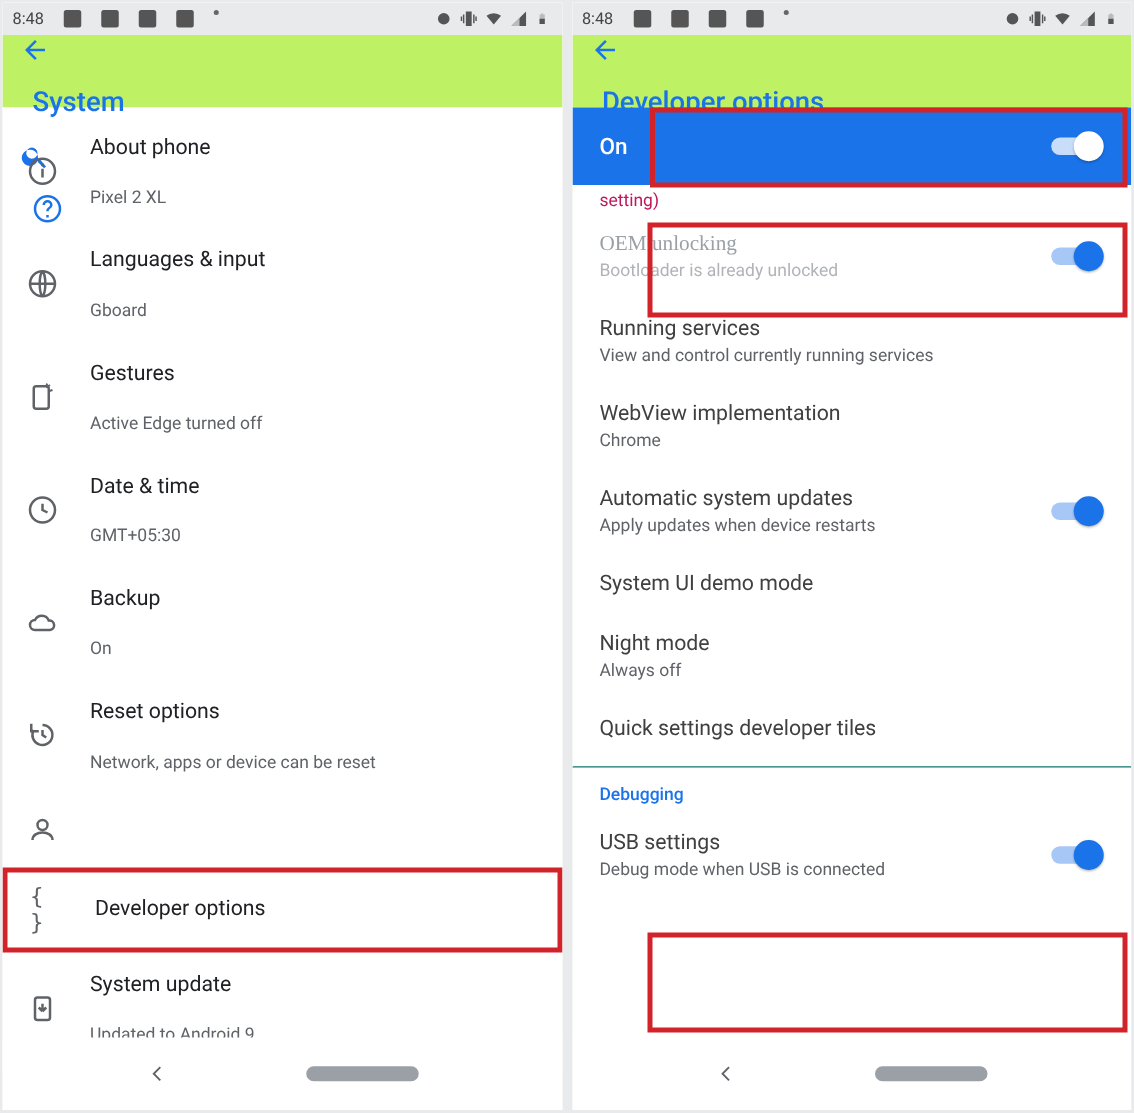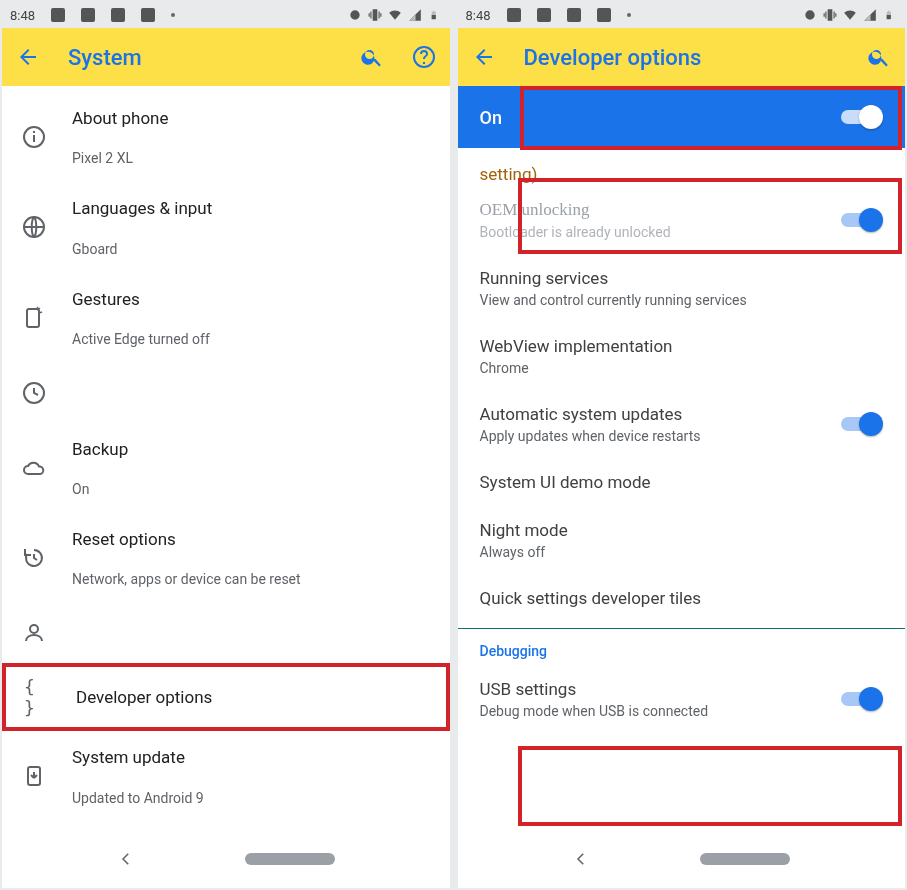--- a/index.html
+++ b/index.html
@@ -23,33 +23,33 @@
   .status-bar {
     height: 26px;
     background: #e9eaeb;
     display: flex;
     align-items: center;
     justify-content: space-between;
     padding: 0 8px;
     font-size: 13px;
     color: #444;
   }
-  .status-left { display: flex; align-items: center; gap: 16px; }
+  .status-left { display: flex; align-items: flex-start; gap: 16px; }
   .status-right { display: flex; align-items: center; gap: 6px; }
   .status-icon { width: 14px; height: 14px; display:inline-flex; align-items:center; justify-content:center; }
   .status-box { width:14px;height:14px;background:#555;border-radius:2px;display:inline-block;}
   .dot { width:4px;height:4px;background:#666;border-radius:50%; }
   
   .app-header {
     height: 58px;
-    background: #fde047;
+    background: #bef264;
     display: flex;
-    align-items: center;
     padding: 0 14px;
     gap: 18px;
+    flex-direction: column;
   }
   .app-header .title {
     font-size: 22px;
     font-weight: 500;
     color: #1a73e8;
     flex: 1;
     margin-left: 10px;
   }
   .header-icon { width:24px;height:24px; color:#1a73e8; display:flex;align-items:center;justify-content:center;}
   .header-icon.help { margin-left: 10px; }
@@ -108,21 +108,21 @@
     padding: 14px 22px;
     display:flex; align-items:center; gap:14px;
     position:relative;
   }
   .dev-item .texts{flex:1;}
   .dev-item .primary{font-size:17px;color:#404040;}
   .dev-item .primary.disabled{color:#9aa0a6;font-family:Liberation Serif, serif;}
   .dev-item .secondary{font-size:14px;color:#5f6368;margin-top:4px;}
   .dev-item .secondary.disabled{color:#b0b3b8;}
   .peek {
-    font-size:17px;color:#a16207;padding-left:22px;margin-top:16px;margin-bottom:2px;
+    font-size:14px;color:#be185d;padding-left:22px;margin-top:5px;margin-bottom:2px;
   }
   .section-label{
     font-size:14px;color:#1a73e8;font-weight:500;padding:14px 22px 6px;
     border-top:1px solid #0f766e;margin-top:6px;
   }
   
   .nav-bar{
     position:absolute;bottom:0;left:0;right:0;height:58px;background:#fff;
     display:flex;align-items:center;justify-content:center;gap:110px;
   }
@@ -233,20 +233,24 @@
         <div class="secondary">Active Edge turned off</div>
       </div>
     </div>
     <div class="list-item">
       <span class="icon-slot">
           <svg viewBox="0 0 24 24" width="24" height="24">
             <circle cx="12" cy="12" r="10" fill="none" stroke="#5f6368" stroke-width="2"></circle>
             <path d="M12 7v5l4 2" stroke="#5f6368" stroke-width="2" fill="none"></path>
           </svg>
         </span>
+      <div class="texts">
+        <div class="primary">Date &amp; time</div>
+        <div class="secondary">GMT+05:30</div>
+      </div>
     </div>
     <div class="list-item">
       <span class="icon-slot">
           <svg viewBox="0 0 24 24" width="24" height="24">
             <path fill="none" stroke="#5f6368" stroke-width="2" d="M6 18a4 4 0 010-8 6 6 0 0111 .5A3.5 3.5 0 0118 18z"></path>
           </svg>
         </span>
       <div class="texts">
         <div class="primary">Backup</div>
         <div class="secondary">On</div>

